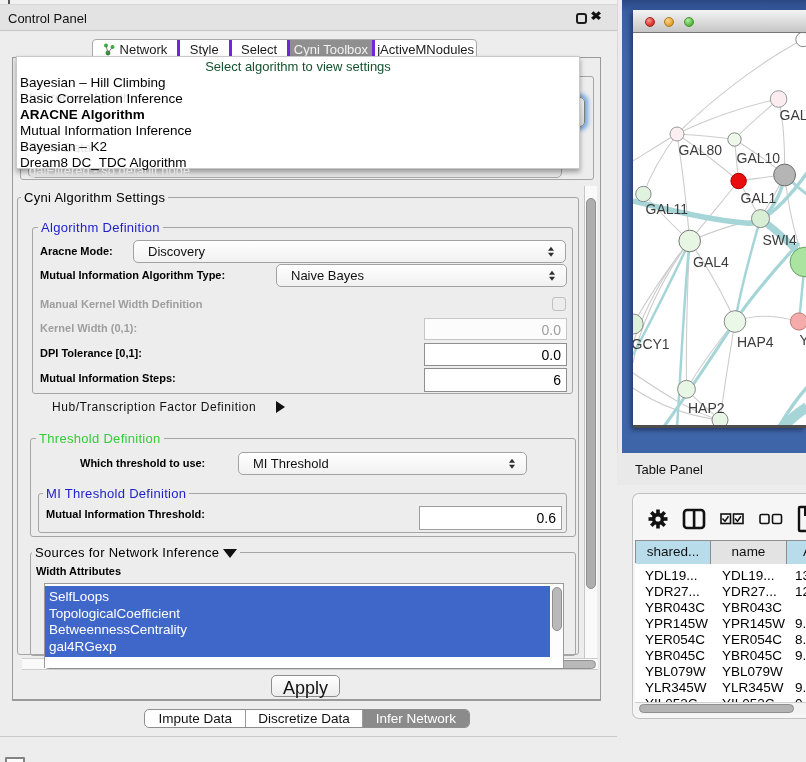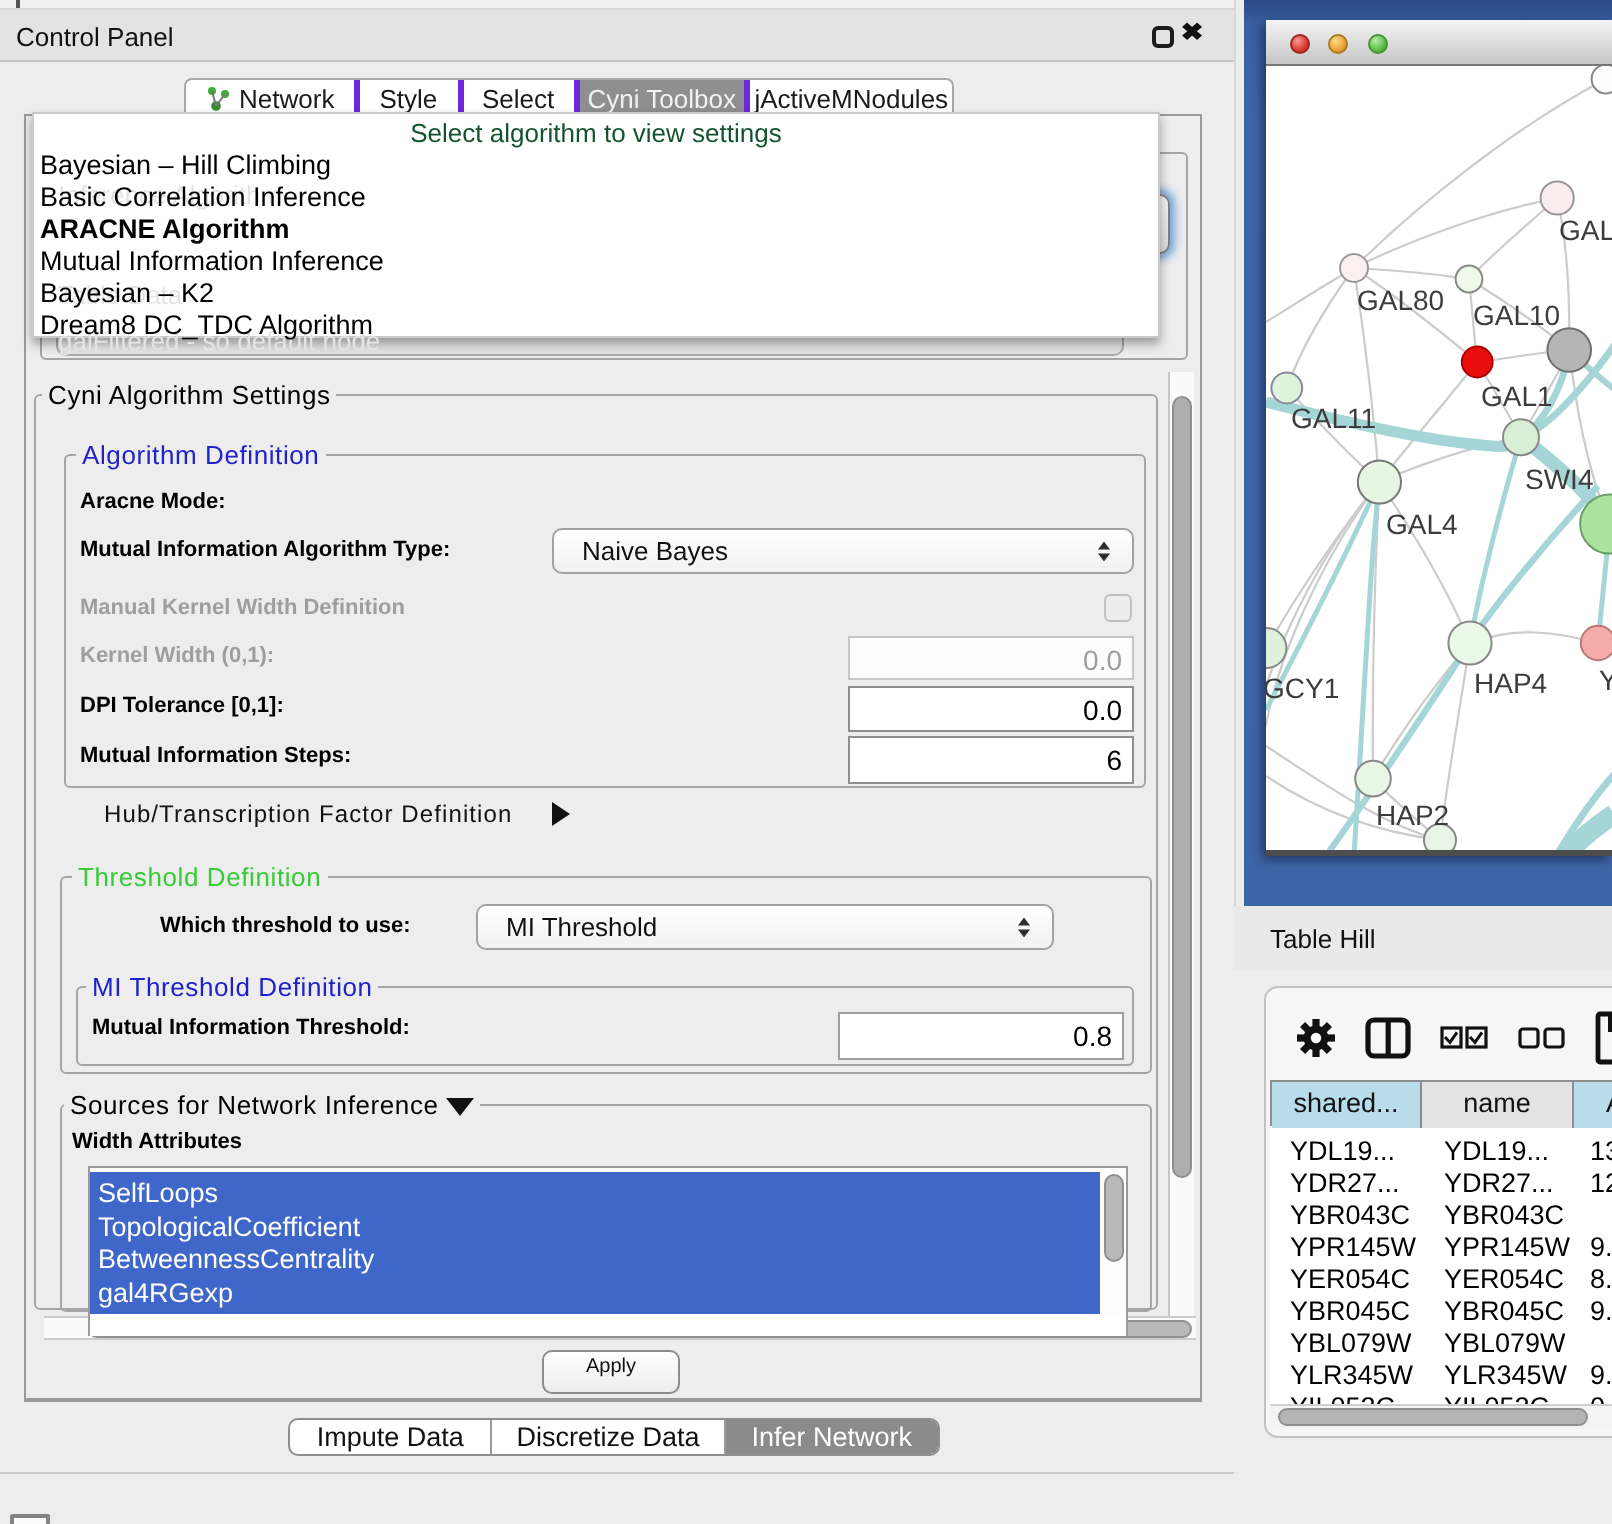--- a/index.html
+++ b/index.html
@@ -37,21 +37,21 @@
 .dis { color:#9e9e9e; }
 
 .sbtrack { position:absolute; background:#fafafa; }
 .sbthumb { position:absolute; background:#aeaeae; border:1px solid #8f8f8f; border-radius:5px; }
 
 #popup { left:16px; top:56px; width:564px; height:113px; background:#fff; border:1px solid #c9c9c9; box-shadow:0 3px 5px rgba(0,0,0,0.35); z-index:30; font-size:13.5px; color:#000; }
 #popup .hint { position:absolute; left:0; right:0; top:2px; text-align:center; color:#14532d; font-size:13px; }
 #popup .it { position:absolute; left:3px; white-space:nowrap; }
 .ghost { position:absolute; color:#e4e4e4; font-size:13px; white-space:nowrap; }
 
-#applybtn { left:271px; top:675px; width:69px; height:22px; background:linear-gradient(#ffffff,#ececec); border:1px solid #8d8d8d; border-radius:5px; font-size:10px; color:#111; text-align:center; padding-top:2px; }
+#applybtn { left:271px; top:675px; width:69px; height:22px; background:linear-gradient(#ffffff,#ececec); border:1px solid #8d8d8d; border-radius:5px; font-size:18px; color:#111; text-align:center; padding-top:2px; }
 #btabs { left:144px; top:709px; width:326px; height:19px; background:#fff; border:1px solid #8f8f8f; border-radius:5px; display:flex; font-size:13.5px; color:#111; }
 #btabs div { display:flex; align-items:center; justify-content:center; }
 #bl-icon { left:5px; top:757px; width:20px; height:14px; border:2px solid #838383; background:linear-gradient(#ffffff,#ededed); border-radius:1px; }
 #lwbot { left:0; top:736px; width:617px; height:1px; background:#c9c9c9; }
 
 #rightsec { left:617px; top:0; width:189px; height:762px; background:#ededed; }
 #bluebg { position:absolute; left:0; top:0; width:189px; height:453px; background:linear-gradient(180deg,#2a4883 0px,#3a5fa3 12px,#4066aa 60px,#3f65a9 100%); }
 #gutter { position:absolute; left:0; top:0; width:5px; height:453px; background:#ececec; border-left:1px solid #d8d8d8; }
 #netwin { position:absolute; left:16px; top:10px; width:173px; height:418px; box-shadow:-2px 2px 5px rgba(0,0,20,0.45); }
 #nettitle { position:absolute; left:0; top:0; width:173px; height:23px; background:linear-gradient(#f4f4f4,#c6c6c6); border-bottom:1px solid #777; }
@@ -115,20 +115,27 @@
   <div class="sbtrack" style="left:22px; top:658px; width:576px; height:12px; border-top:1px solid #cccccc; border-bottom:1px solid #cccccc;"></div>
   <div class="sbthumb" style="left:44px; top:659.5px; width:552px; height:9px; background:#b9b9b9;"></div>
 
   <div class="grp" style="left:17px; top:197px; width:562px; height:458px;"></div>
   <div class="grplab" style="left:21px; top:190px;">Cyni Algorithm Settings</div>
 
   <div class="grp" style="left:32px; top:227px; width:541px; height:167px;"></div>
   <div class="grplab" style="left:38px; top:220px; color:#2121cc;">Algorithm Definition</div>
 
   <div class="lab" style="left:40px; top:245px;">Aracne Mode:</div>
+  <div class="combo" style="left:133px; top:240px; width:433px; height:23px;">
+      <span class="ct">Discovery</span>
+      <span class="ar">
+        <span class="up"></span>
+        <span class="dn"></span>
+      </span>
+    </div>
 
   <div class="lab" style="left:40px; top:269px;">Mutual Information Algorithm Type:</div>
   <div class="combo" style="left:276px; top:264px; width:291px; height:23px;">
       <span class="ct">Naive Bayes</span>
       <span class="ar">
         <span class="up"></span>
         <span class="dn"></span>
       </span>
     </div>
 
@@ -156,21 +163,21 @@
       <span class="ar">
         <span class="up"></span>
         <span class="dn"></span>
       </span>
     </div>
 
   <div class="grp" style="left:38px; top:493px; width:529px; height:40px;"></div>
   <div class="grplab" style="left:43px; top:486px; color:#2121cc;">MI Threshold Definition</div>
 
   <div class="lab" style="left:46px; top:508px;">Mutual Information Threshold:</div>
-  <div class="fld" style="left:419px; top:506px; width:143px; height:24px; border:1.5px solid #9e9e9e;">0.8</div>
+  <div class="fld" style="left:419px; top:506px; width:143px; height:24px; border:1.5px solid #9e9e9e;">0.6</div>
 
   <div class="grp" style="left:30px; top:552px; width:546px; height:104px;"></div>
   <div class="grplab" style="left:32px; top:545px;">Sources for Network Inference <span style="display:inline-block; width:0; height:0; border-left:7px solid transparent; border-right:7px solid transparent; border-top:9px solid #111; vertical-align:-1px;"></span></div>
   <div class="lab" style="left:36px; top:565px;">Width Attributes</div>
 
   <div class="abs" style="left:44px; top:583px; width:520px; height:85px; background:#fff; border:1px solid #9a9a9a; border-bottom:none; overflow:hidden;">
     <div class="abs" style="left:0; top:2px; width:505px; height:71px; background:#3f66c9;"></div>
     <div class="abs" style="left:4px; top:5px; font-size:13.5px; color:#fff; line-height:16.6px; white-space:nowrap;">SelfLoops<br>TopologicalCoefficient<br>BetweennessCentrality<br>gal4RGexp</div>
     <div class="abs" style="left:505px; top:0; width:15px; height:73px; background:#fdfdfd;"></div>
     <div class="sbthumb" style="left:507px; top:3px; width:10px; height:44px; background:#b9b9b9;"></div>
@@ -273,21 +280,21 @@
           <text x="104" y="313.5">HAP4</text>
           <text x="166.5" y="312">Y</text>
           <text x="55" y="379.5">HAP2</text>
         </g>
       </svg>
     </div>
     <div id="netbot"></div>
   </div>
 
   <div id="tpband">
-      <span>Table Hill</span>
+      <span>Table Panel</span>
     </div>
 
   <div id="tablewin">
 
     <div class="abs" id="ticons" style="left:0; top:0; width:176px; height:46px;">
       <svg width="176" height="46" viewBox="0 0 176 46">
         <g fill="#111">
           <g transform="translate(25,25)">
             <circle r="6.2"></circle>
             <g>

